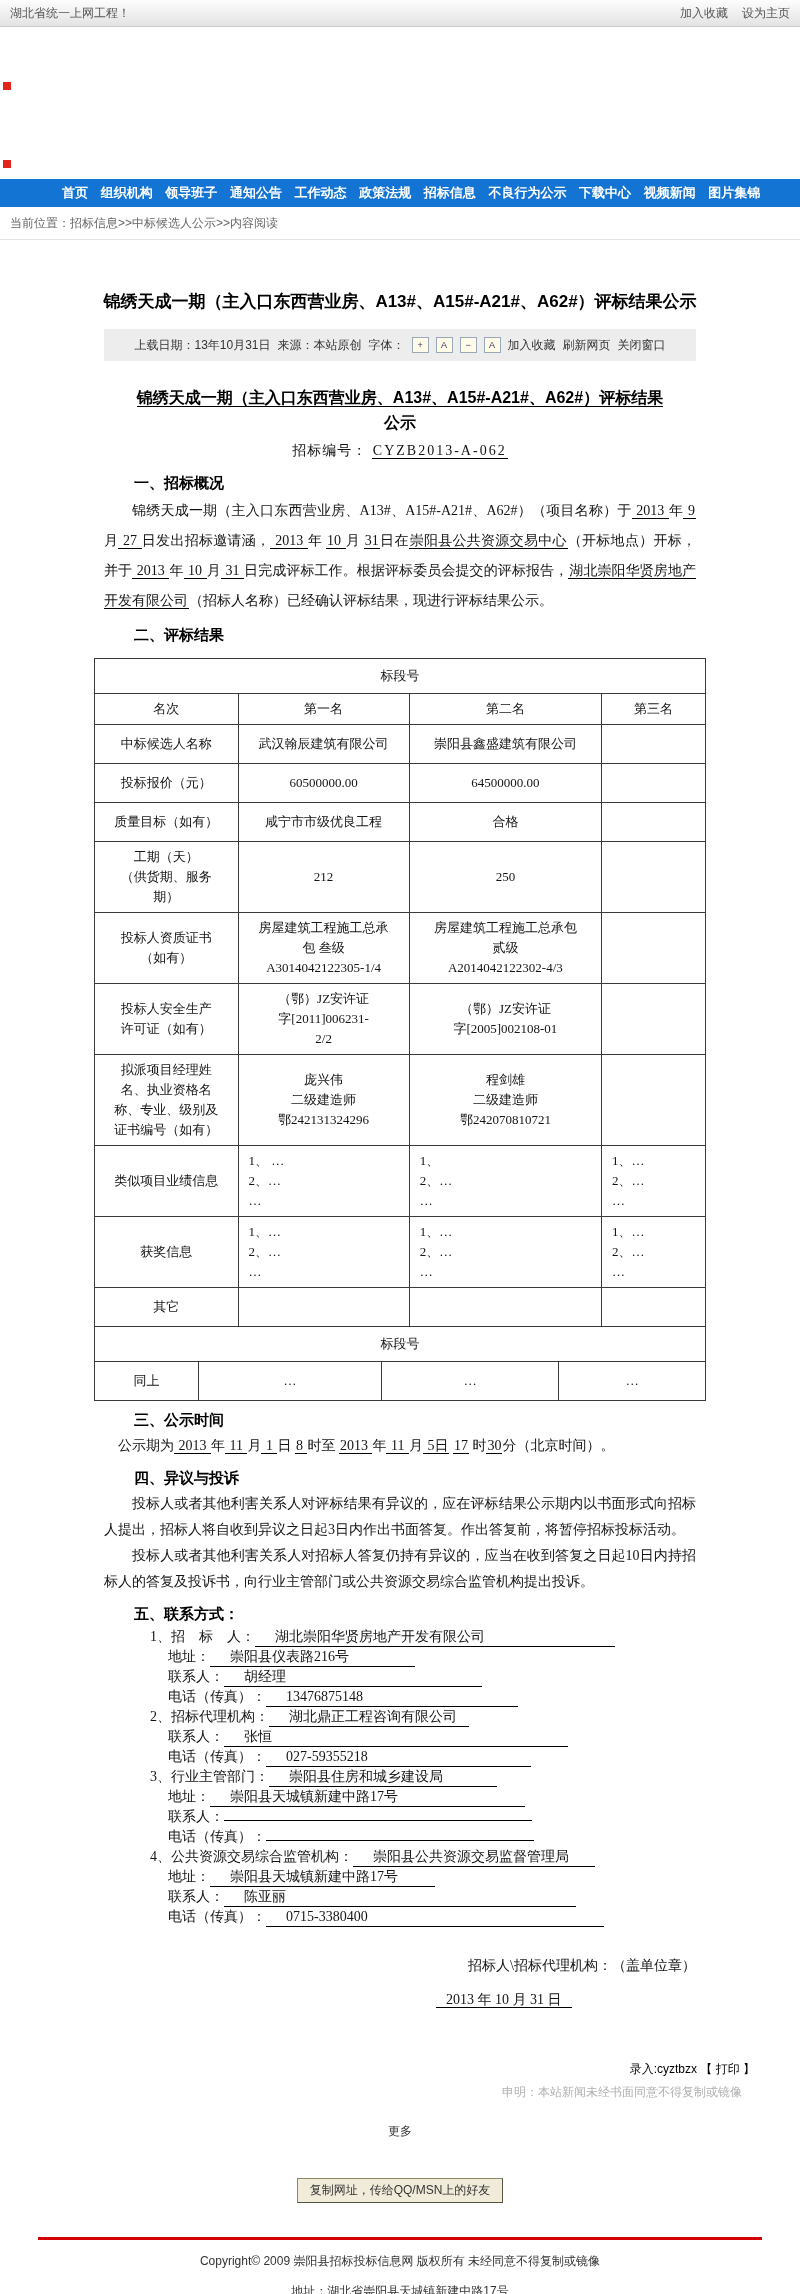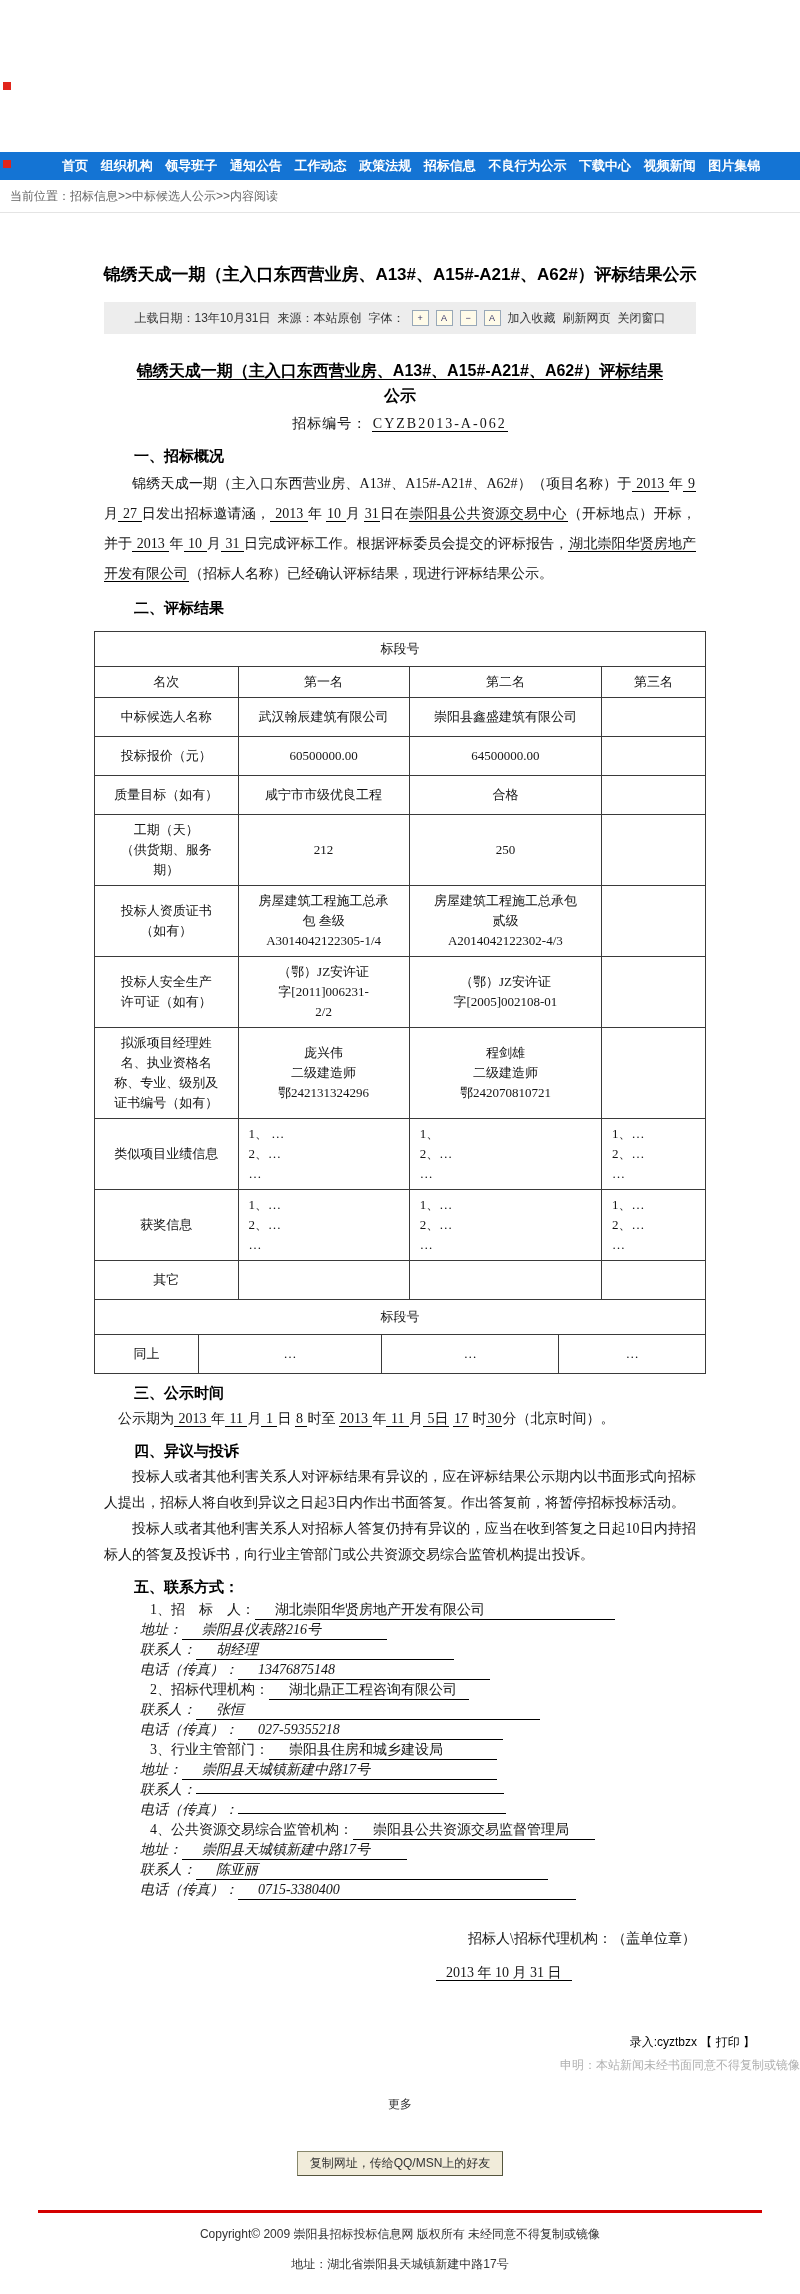--- a/index.html
+++ b/index.html
@@ -53,48 +53,54 @@
   table.bid2{margin-top:-1px;}
   table.bid td{border:1px solid #3a3a3a;text-align:center;vertical-align:middle;
                line-height:20px;padding:5px 16px;color:#141414;}
   table.bid td.band{font-weight:normal;font-family:"Liberation Sans",sans-serif;padding:7px 4px;}
   table.bid td.lst{text-align:left;vertical-align:top;padding-left:10px;}
   table.bid td.tall{padding:9px 4px;}
 
   
   .cline{line-height:20px;font-size:14px;}
   .cline.numi{margin-left:46px;}
-  .cline.subi{margin-left:36px;font-style:italic;}
+  .cline.subi{margin-left:64px;}
   .time-para{line-height:26px;text-indent:1em;}
 
   .signoff{margin-top:26px;padding-left:225px;line-height:26px;text-align:right;}
   .signdate{margin-top:8px;padding-left:332px;line-height:26px;}
   .signdate .u{padding:0 10px;}
 
   
   .entry-row{margin-top:48px;text-align:right;padding-right:45px;font-size:12px;color:#000;}
   .entry-row .print{cursor:pointer;}
-  .notice-row{margin-top:6px;text-align:right;font-size:12px;color:#b0b0b0;}
+  .notice-row{margin-top:6px;text-align:right;padding-right:58px;font-size:12px;color:#b0b0b0;}
   .more-row{margin-top:22px;padding-left:388px;font-size:12px;color:#333;}
   .more-row span{cursor:pointer;}
   .share-row{margin-top:38px;text-align:center;}
   .share-btn{background:#f1ecda;border:1px solid #87876b;border-right-color:#55553d;
              border-bottom-color:#55553d;font-size:12px;color:#333;padding:3px 12px;
              font-family:"Liberation Sans",sans-serif;cursor:pointer;}
 
   
   .footer{margin-top:34px;}
   .red-line{height:3px;background:#d40000;margin:0 38px;}
   .f-line{text-align:center;font-size:12px;color:#333;margin-top:13px;font-family:"Liberation Sans",sans-serif;}
 </style>
 </head>
 <body>
 
 <div class="page">
 
+  <div class="topbar">
+    <div>湖北省统一上网工程！</div>
+    <div class="right">
+      <a>加入收藏</a><a>设为主页</a>
+    </div>
+  </div>
 
   <span class="broken1"></span>
   <span class="broken2"></span>
   <div class="spacer1"></div>
 
   <div class="nav">
     <span>首页</span>
     <span>组织机构</span>
     <span>领导班子</span>
     <span>通知公告</span>

